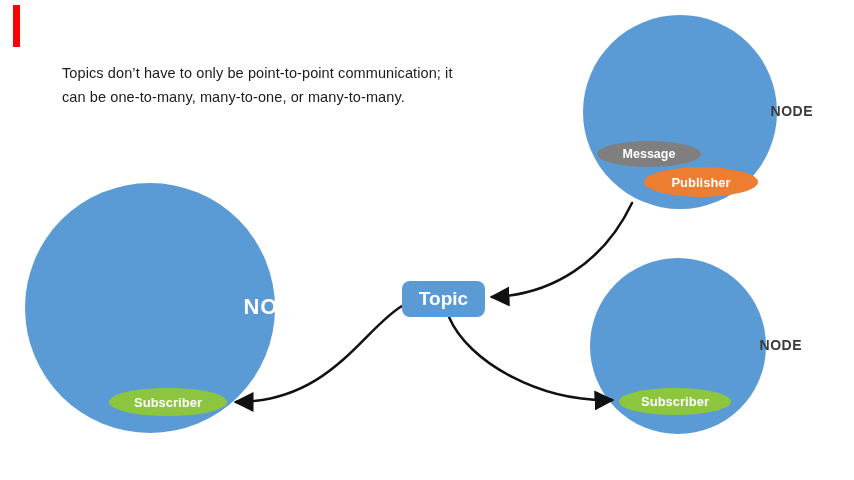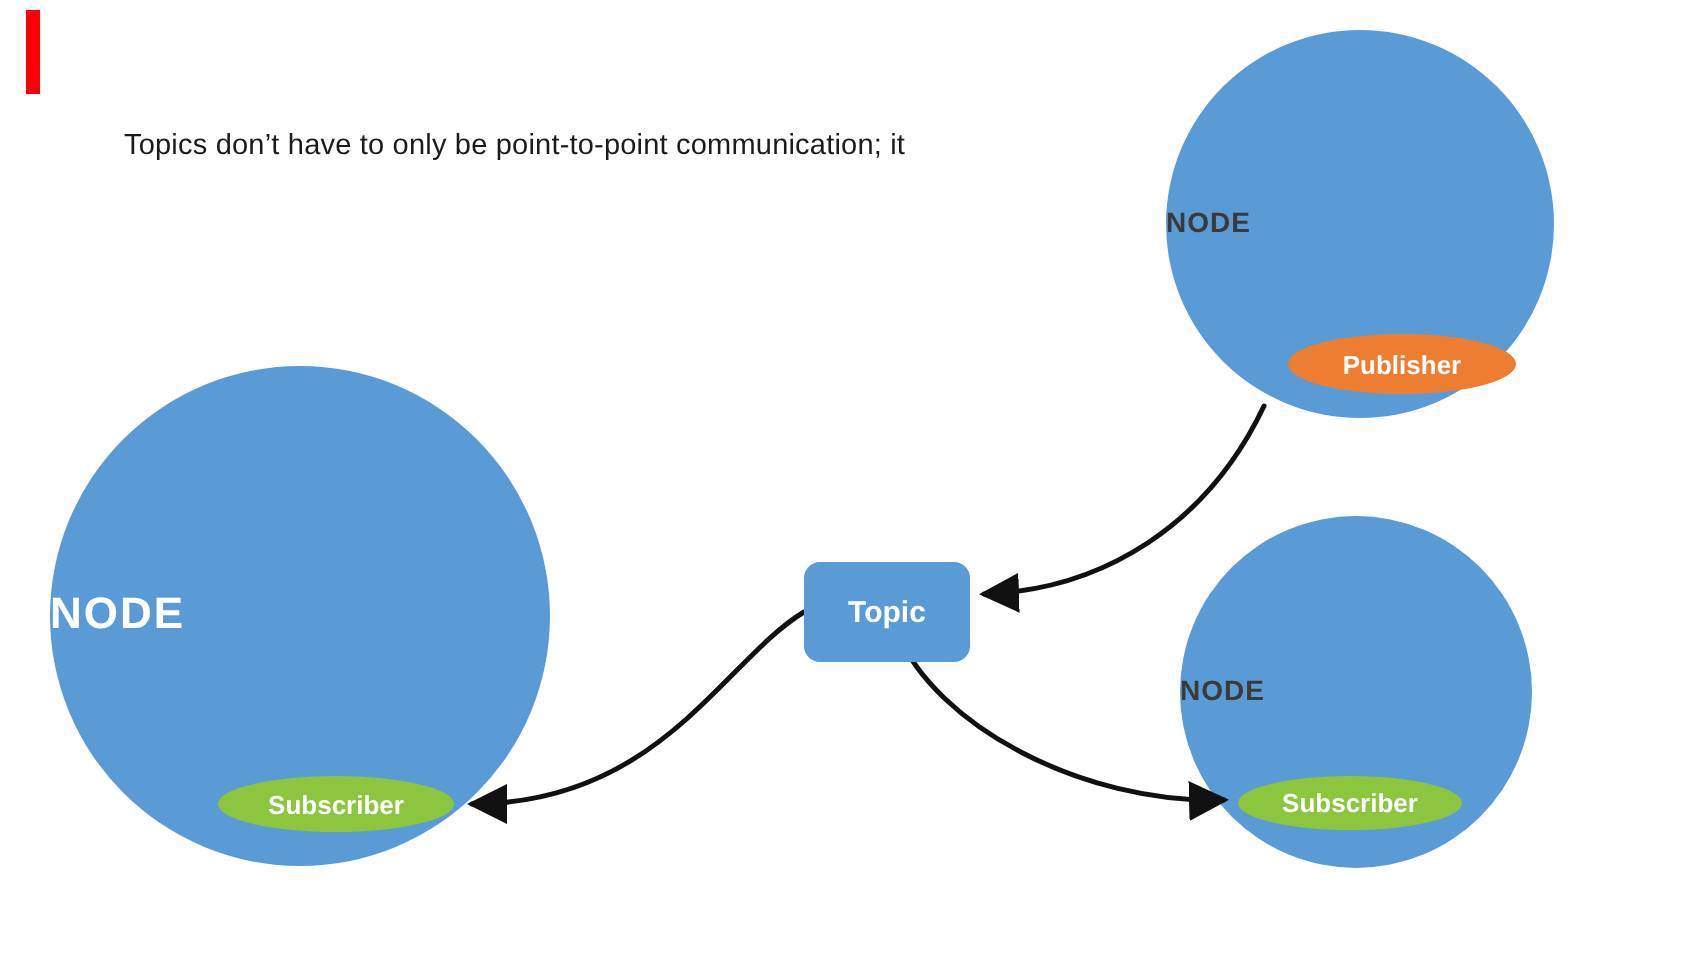--- a/index.html
+++ b/index.html
@@ -37,22 +37,23 @@
 
   .circle {
     border-radius: 50%;
     background: #5b9bd5;
   }
   #circle-left  { left: 25px;  top: 183px; width: 250px; height: 250px; }
   #circle-top-right    { left: 583px; top: 15px;  width: 194px; height: 194px; }
   #circle-bottom-right { left: 590px; top: 258px; width: 176px; height: 176px; }
 
   .node-label {
-    text-align: left;
+    text-align: right;
     font-weight: bold;
+    margin-left: 36px;
   }
   #node-label-left {
     left: 25px; top: 294px; width: 250px;
     color: #ffffff; font-size: 22px; letter-spacing: 1px;
   }
   #node-label-top-right {
     left: 583px; top: 103px; width: 194px;
     color: #3a3a3a; font-size: 14px; letter-spacing: 0.5px;
   }
   #node-label-bottom-right {
@@ -81,64 +82,66 @@
   #badge-subscriber-left {
     left: 109px; top: 388px; width: 118px; height: 28px;
     background: #8cc63f;
   }
   #badge-subscriber-right {
     left: 619px; top: 388px; width: 112px; height: 27px;
     background: #8cc63f;
   }
 
   #topic-box {
-    left: 402px; top: 281px; width: 83px; height: 50px;
+    left: 402px; top: 281px; width: 83px; height: 36px;
     background: #5b9bd5;
     border-radius: 8px;
     display: flex;
     align-items: center;
     justify-content: center;
     color: #ffffff;
     font-weight: bold;
-    font-size: 15px;
+    font-size: 19px;
   }
 
   #arrow-layer {
     left: 0; top: 0;
     width: 854px; height: 480px;
     pointer-events: none;
   }
 </style>
 </head>
 <body>
 
 <div id="canvas">
 
   <div id="red-bar" class="abs"></div>
 
   <div id="caption-line-1" class="abs caption">Topics don’t have to only be point-to-point communication; it</div>
+  <div id="caption-line-2" class="abs caption">can be one-to-many, many-to-one, or many-to-many.</div>
 
   <div id="circle-left" class="abs circle"></div>
   <div id="circle-top-right" class="abs circle"></div>
   <div id="circle-bottom-right" class="abs circle"></div>
 
   <svg id="arrow-layer" class="abs" viewBox="0 0 854 480" xmlns="http://www.w3.org/2000/svg">
     <defs>
       <marker id="arrowhead" markerWidth="8" markerHeight="8" refX="7" refY="4" orient="auto">
         <path d="M0,0 L8,4 L0,8 Z" fill="#111111"></path>
       </marker>
     </defs>
     <path d="M 632 203 C 604 262, 552 295, 492 297" fill="none" stroke="#111111" stroke-width="2.5" stroke-linecap="round" marker-end="url(#arrowhead)"></path>
     <path d="M 402 306 C 362 330, 330 402, 236 402" fill="none" stroke="#111111" stroke-width="2.5" stroke-linecap="round" marker-end="url(#arrowhead)"></path>
     <path d="M 449 317 C 468 362, 540 402, 612 400" fill="none" stroke="#111111" stroke-width="2.5" stroke-linecap="round" marker-end="url(#arrowhead)"></path>
   </svg>
 
   <div id="node-label-left" class="abs node-label">NODE</div>
   <div id="node-label-top-right" class="abs node-label">NODE</div>
   <div id="node-label-bottom-right" class="abs node-label">NODE</div>
 
+  <div id="badge-message" class="abs badge">Message</div>
   <div id="badge-publisher" class="abs badge">Publisher</div>
   <div id="badge-subscriber-left" class="abs badge">Subscriber</div>
   <div id="badge-subscriber-right" class="abs badge">Subscriber</div>
 
   <div id="topic-box" class="abs">Topic</div>
 
 </div>
 
 </body></html>

